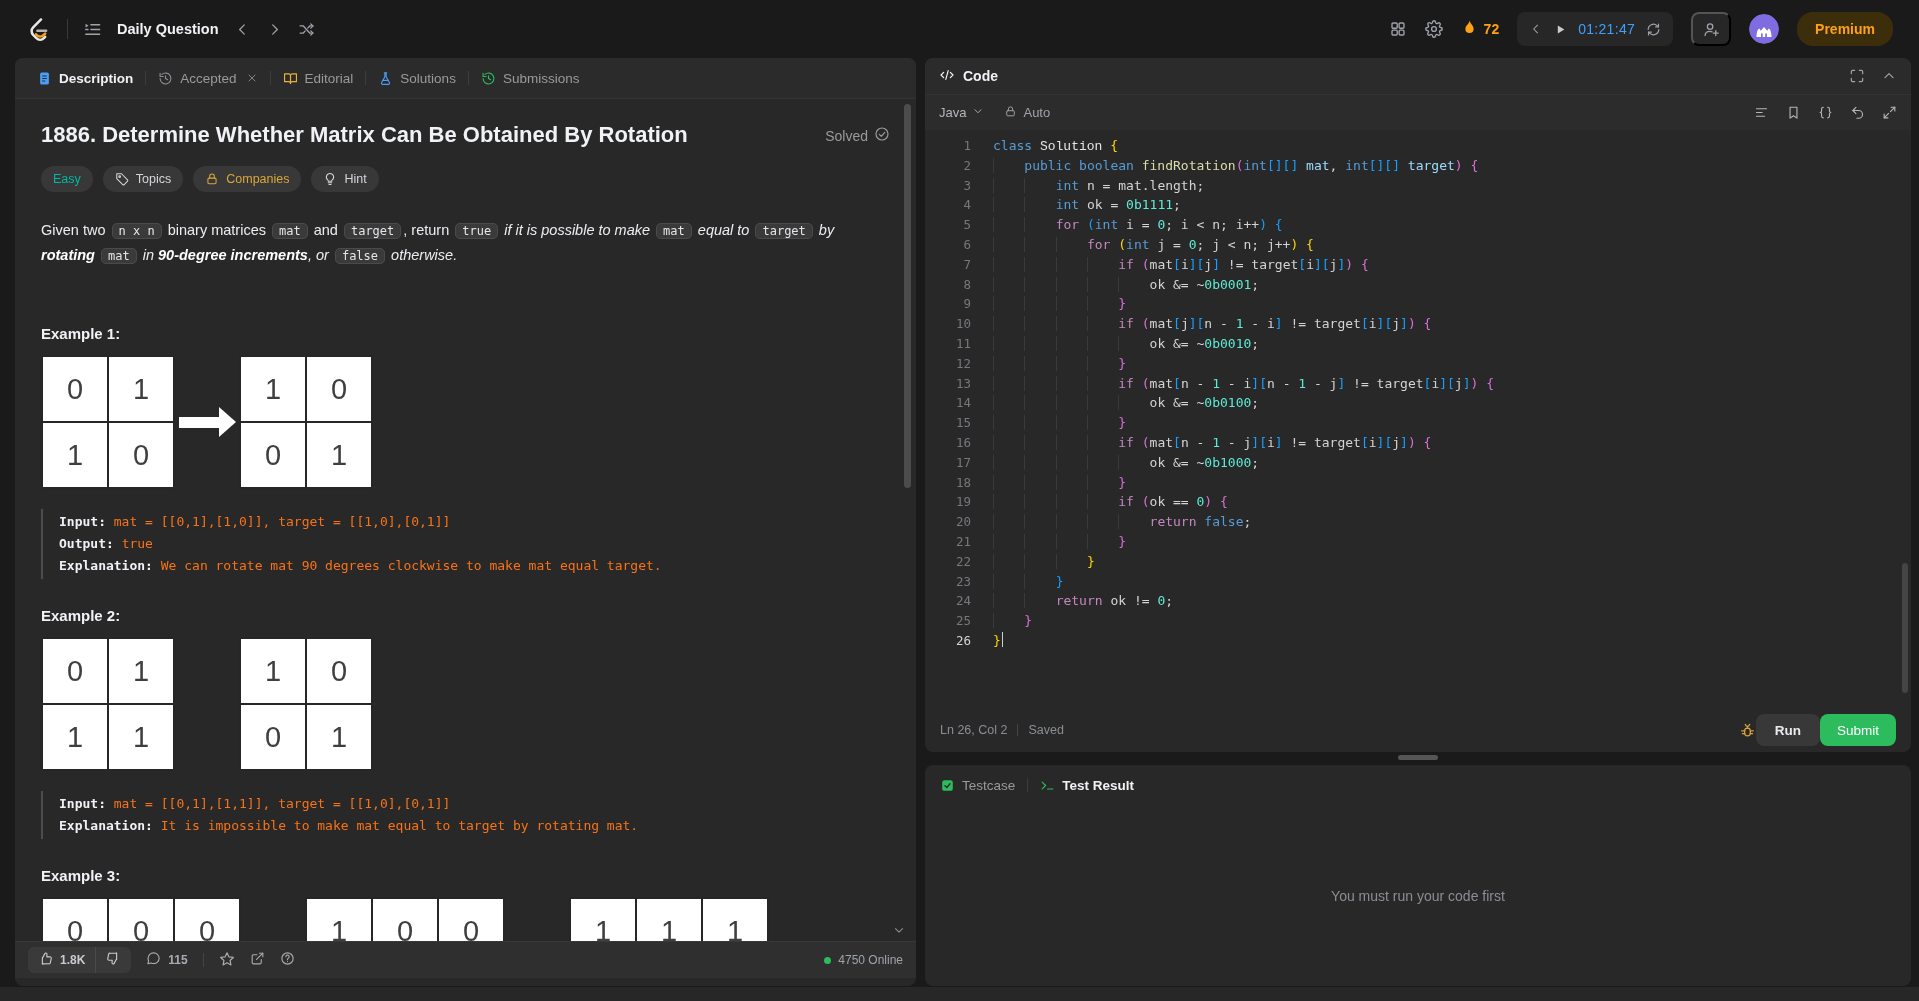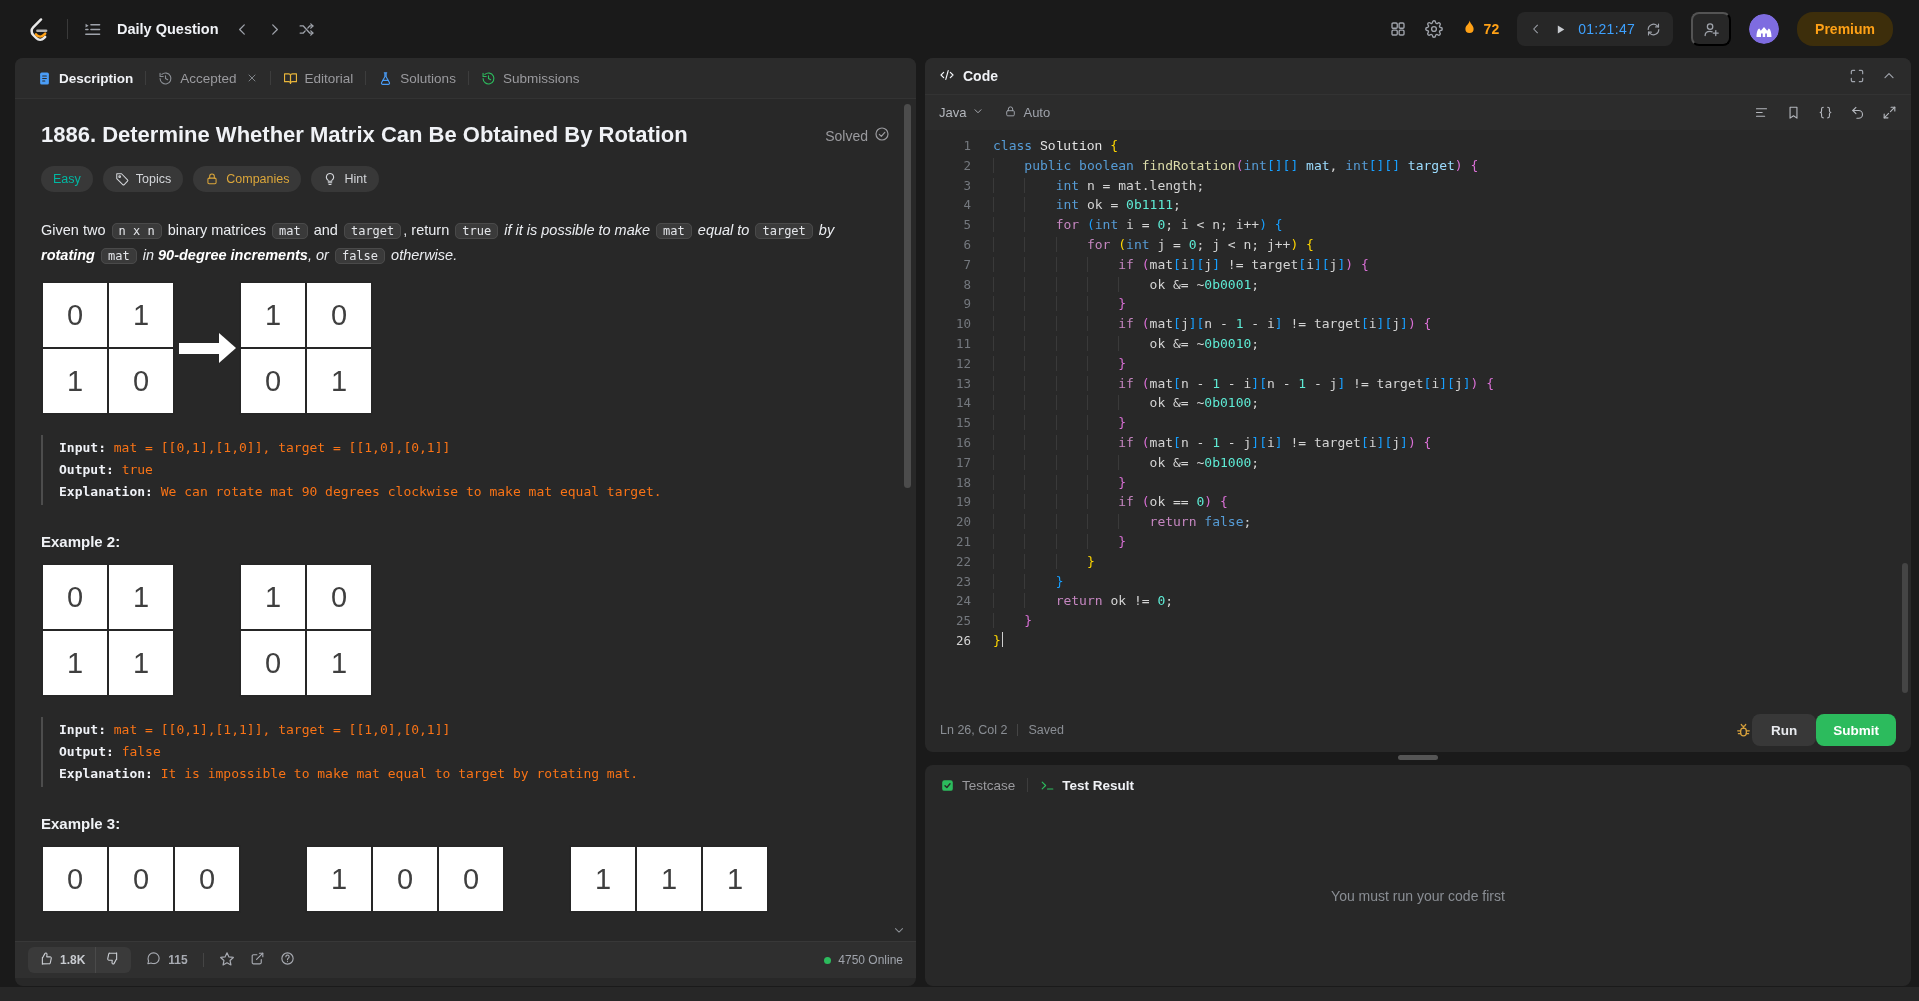--- a/index.html
+++ b/index.html
@@ -106,21 +106,21 @@
 
   .editor-footer{position:absolute;left:0;right:0;bottom:0;height:44px;display:flex;align-items:center;
                  justify-content:space-between;padding:0 15px;box-sizing:border-box;}
   .status{display:flex;gap:10px;align-items:center;color:#8a8e94;font-size:12.5px;}
   .status-sep{width:1px;height:12px;background:#454545;}
   .ef-right{display:flex;align-items:center;}
   .bug{color:#d9a23c;display:flex;align-items:center;cursor:pointer;}
   .run-btn{background:#383838;color:#e8eaee;border:none;border-radius:8px;height:32px;padding:0 19px;
            font-size:13.5px;font-weight:600;font-family:inherit;cursor:pointer;}
   .submit-btn{background:#2cbb5d;color:#fff;border:none;border-radius:8px;height:32px;padding:0 17px;
-              font-size:13.5px;font-weight:700;font-family:inherit;cursor:pointer;}
+              font-size:13.5px;font-weight:400;font-family:inherit;cursor:pointer;}
 
   
   .console-tabs{height:40px;display:flex;align-items:center;padding:0 15px;}
   .ct{display:flex;gap:7px;align-items:center;font-size:13.5px;color:#9a9a9e;padding:0 10px;cursor:pointer;}
   .ct:first-child{padding-left:0;}
   .ct .ct-ic{color:#2cbb5d;display:flex;align-items:center;}
   .ct.active .ct-label{color:#f0f2f6;font-weight:700;}
   .console-msg{position:absolute;top:40px;bottom:0;left:0;right:0;display:flex;align-items:center;
                justify-content:center;color:#8a8e94;font-size:14px;}
 </style>
@@ -332,20 +332,21 @@
               <svg viewBox="0 0 24 24" width="14" height="14" fill="none" stroke="currentColor" stroke-width="1.8" stroke-linecap="round" stroke-linejoin="round">
                 <path d="M9 18.5h6M10.2 21.5h3.6"></path>
                 <path d="M12 2.5a6.2 6.2 0 0 1 3.8 11.1c-.7.6-.8 1.3-.8 2.4H9c0-1.1-.1-1.8-.8-2.4A6.2 6.2 0 0 1 12 2.5z"></path>
               </svg>
             </span>
             <span>Hint</span>
           </div>
         </div>
       <p class="desc">Given two <span class="chip">n x n</span> binary matrices <span class="chip">mat</span> and <span class="chip">target</span>, return <span class="chip">true</span> <span class="seg-i">if it is possible to make </span><span class="chip">mat</span><span class="seg-i"> equal to </span><span class="chip">target</span><span class="seg-i"> by </span><span class="seg-bi">rotating</span><span class="seg-i"> </span><span class="chip">mat</span><span class="seg-i"> in </span><span class="seg-bi">90-degree increments</span><span class="seg-i">, or </span><span class="chip">false</span><span class="seg-i"> otherwise.</span></p>
       <div>
+          <div class="example-label">Example 1:</div>
           <div class="figure">
             <div class="matrix" style="grid-template-columns: repeat(2, 66px);">
               <div class="cell">0</div>
               <div class="cell">1</div>
               <div class="cell">1</div>
               <div class="cell">0</div>
             </div>
             <div class="connector">
               <div class="block-arrow">
                 <div class="shaft"></div>
@@ -375,21 +376,20 @@
             <div class="connector"></div>
             <div class="matrix" style="grid-template-columns: repeat(2, 66px);">
               <div class="cell">1</div>
               <div class="cell">0</div>
               <div class="cell">0</div>
               <div class="cell">1</div>
             </div>
           </div>
           <div class="pre">
             <div><span class="lbl">Input:</span> <span class="val">mat = [[0,1],[1,1]], target = [[1,0],[0,1]]</span></div>
-            <div><span class="lbl">Output:</span> <span class="val">false</span></div>
             <div><span class="lbl">Explanation:</span> <span class="val">It is impossible to make mat equal to target by rotating mat.</span></div>
           </div>
           <div class="example-label">Example 3:</div>
           <div class="figure">
             <div class="matrix" style="grid-template-columns: repeat(3, 66px);">
               <div class="cell">0</div>
               <div class="cell">0</div>
               <div class="cell">0</div>
             </div>
             <div class="connector"></div>

